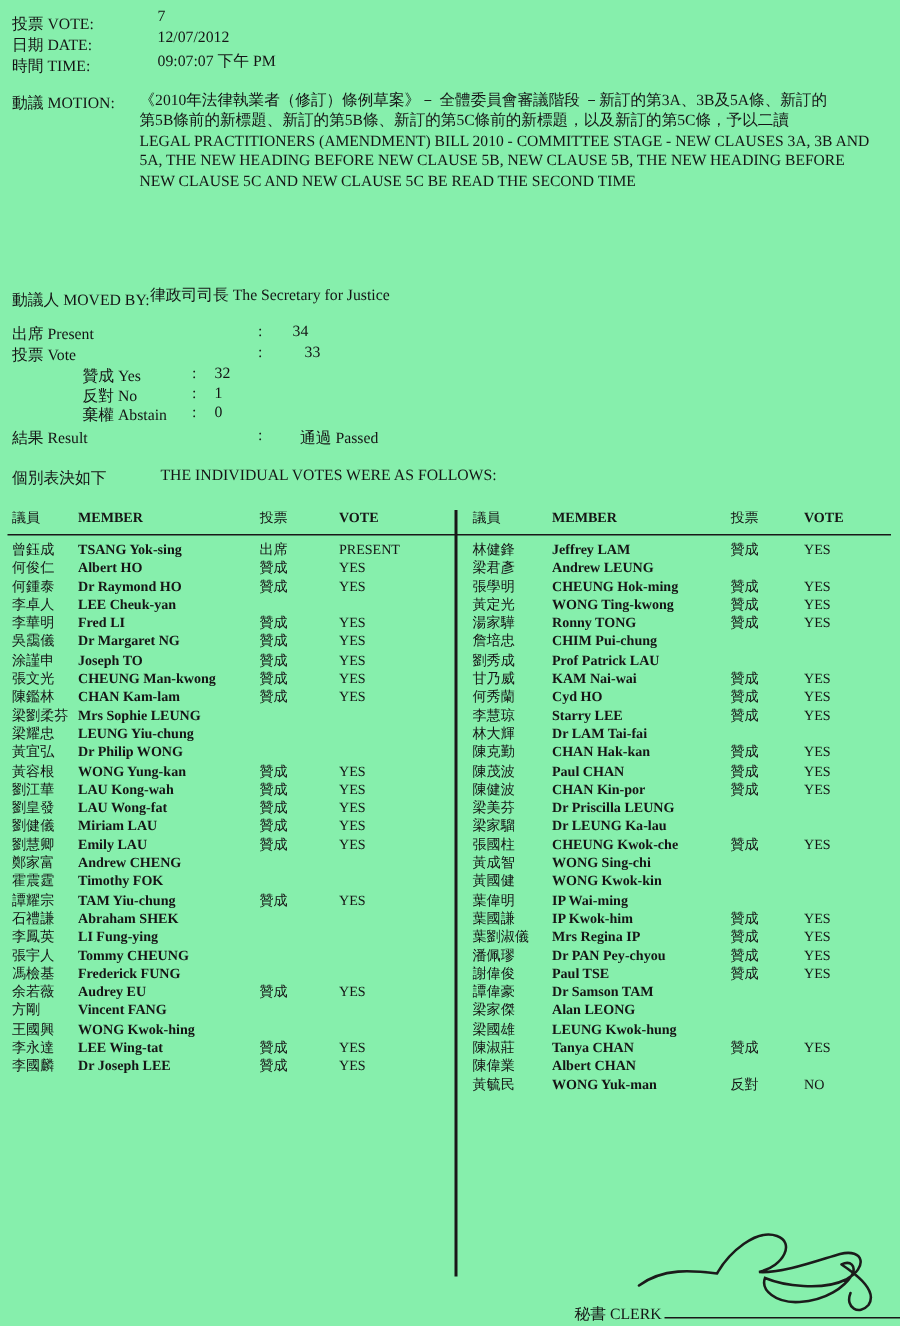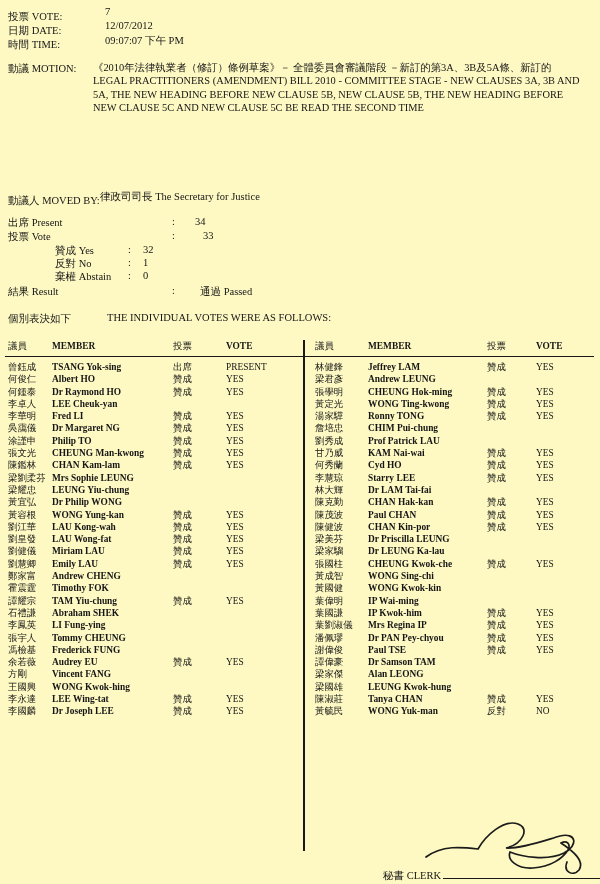--- a/index.html
+++ b/index.html
@@ -4,21 +4,21 @@
 <style>
   html,body{margin:0;padding:0;}
   body{
     width:600px;height:884px;
     background:#f4f3f1;
     font-family:"Liberation Serif","DejaVu Serif",serif;
     color:#151515;
   }
   .page{
     position:relative;width:600px;height:884px;
-    background:#fef9c3;overflow:hidden;
+    background:#86efac;overflow:hidden;
   }
   .lbl{font-size:10.5px;white-space:nowrap;}
   .val{font-size:10.5px;white-space:nowrap;}
 
   
   .info-line{position:absolute;left:8px;height:14px;}
   .info-line .value{position:absolute;left:97px;top:0;}
 
   
   .motion-label{position:absolute;left:8px;top:62px;}
@@ -72,20 +72,21 @@
     <span class="value val">12/07/2012</span>
   </div>
   <div class="info-line" style="top:34px">
     <span class="lbl">時間 TIME:</span>
     <span class="value val">09:07:07 下午 PM</span>
   </div>
 
   <div class="motion-label lbl">動議 MOTION:</div>
   <div class="motion-text">
     <div>《2010年法律執業者（修訂）條例草案》－ 全體委員會審議階段 －新訂的第3A、3B及5A條、新訂的</div>
+    <div>第5B條前的新標題、新訂的第5B條、新訂的第5C條前的新標題，以及新訂的第5C條，予以二讀</div>
     <div>LEGAL PRACTITIONERS (AMENDMENT) BILL 2010 - COMMITTEE STAGE - NEW CLAUSES 3A, 3B AND</div>
     <div>5A, THE NEW HEADING BEFORE NEW CLAUSE 5B, NEW CLAUSE 5B, THE NEW HEADING BEFORE</div>
     <div>NEW CLAUSE 5C AND NEW CLAUSE 5C BE READ THE SECOND TIME</div>
   </div>
 
   <div class="movedby-line">
     <span class="lbl">動議人 MOVED BY:</span>
     <span class="value val">律政司司長 The Secretary for Justice</span>
   </div>
 
@@ -175,21 +176,21 @@
 
         <div class="vrow">
           <span>吳靄儀</span>
           <span class="name-en">Dr Margaret NG</span>
           <span>贊成</span>
           <span>YES</span>
         </div>
 
         <div class="vrow">
           <span>涂謹申</span>
-          <span class="name-en">Philip TO</span>
+          <span class="name-en">Joseph TO</span>
           <span>贊成</span>
           <span>YES</span>
         </div>
 
         <div class="vrow">
           <span>張文光</span>
           <span class="name-en">CHEUNG Man-kwong</span>
           <span>贊成</span>
           <span>YES</span>
         </div>
@@ -541,20 +542,26 @@
           <span></span>
         </div>
 
         <div class="vrow">
           <span>陳淑莊</span>
           <span class="name-en">Tanya CHAN</span>
           <span>贊成</span>
           <span>YES</span>
         </div>
 
+        <div class="vrow">
+          <span>陳偉業</span>
+          <span class="name-en">Albert CHAN</span>
+          <span></span>
+          <span></span>
+        </div>
 
         <div class="vrow">
           <span>黃毓民</span>
           <span class="name-en">WONG Yuk-man</span>
           <span>反對</span>
           <span>NO</span>
         </div>
       </div>
   </div>
 

